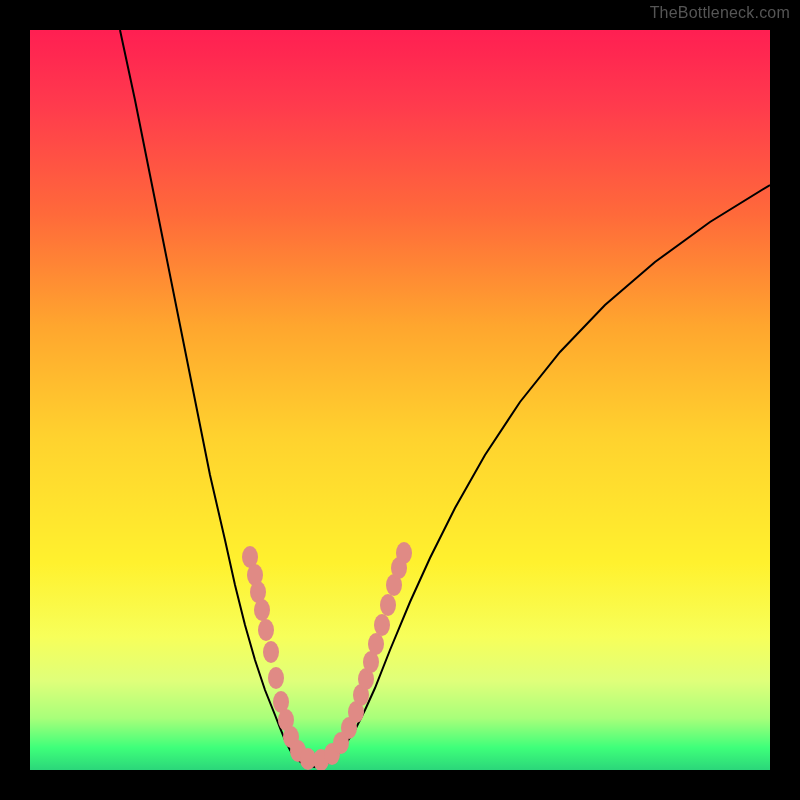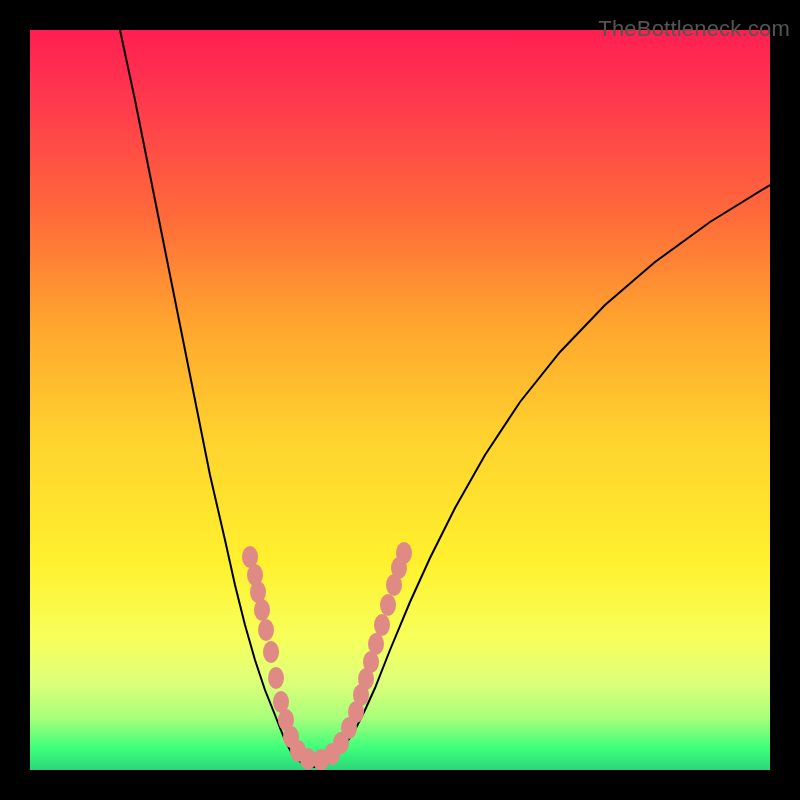--- a/index.html
+++ b/index.html
@@ -26,23 +26,23 @@
       #fff12e 72%,
       #f7ff5a 82%,
       #dfff7a 88%,
       #a8ff7a 93%,
       #3eff7a 97%,
       #2bd67a 100%
     );
   }
   .watermark {
     position: absolute;
-    top: 16px;
+    top: 4px;
     right: 10px;
-    font-size: 22px;
+    font-size: 16px;
     font-weight: 500;
     color: #555;
     letter-spacing: 0.2px;
     user-select: none;
   }
   svg {
     position: absolute;
     left: 0;
     top: 0;
   }

